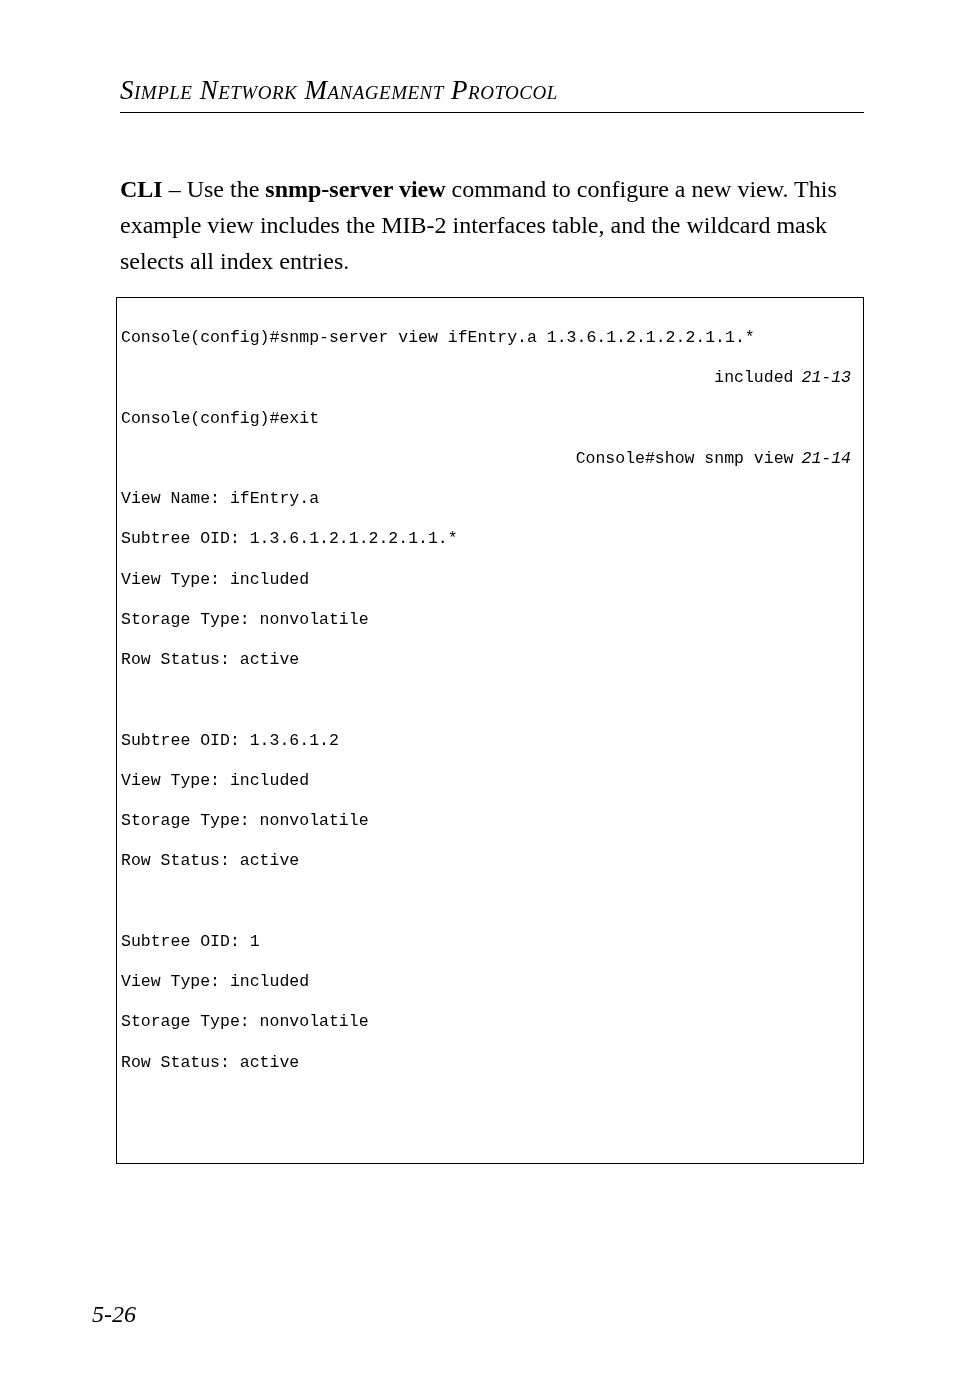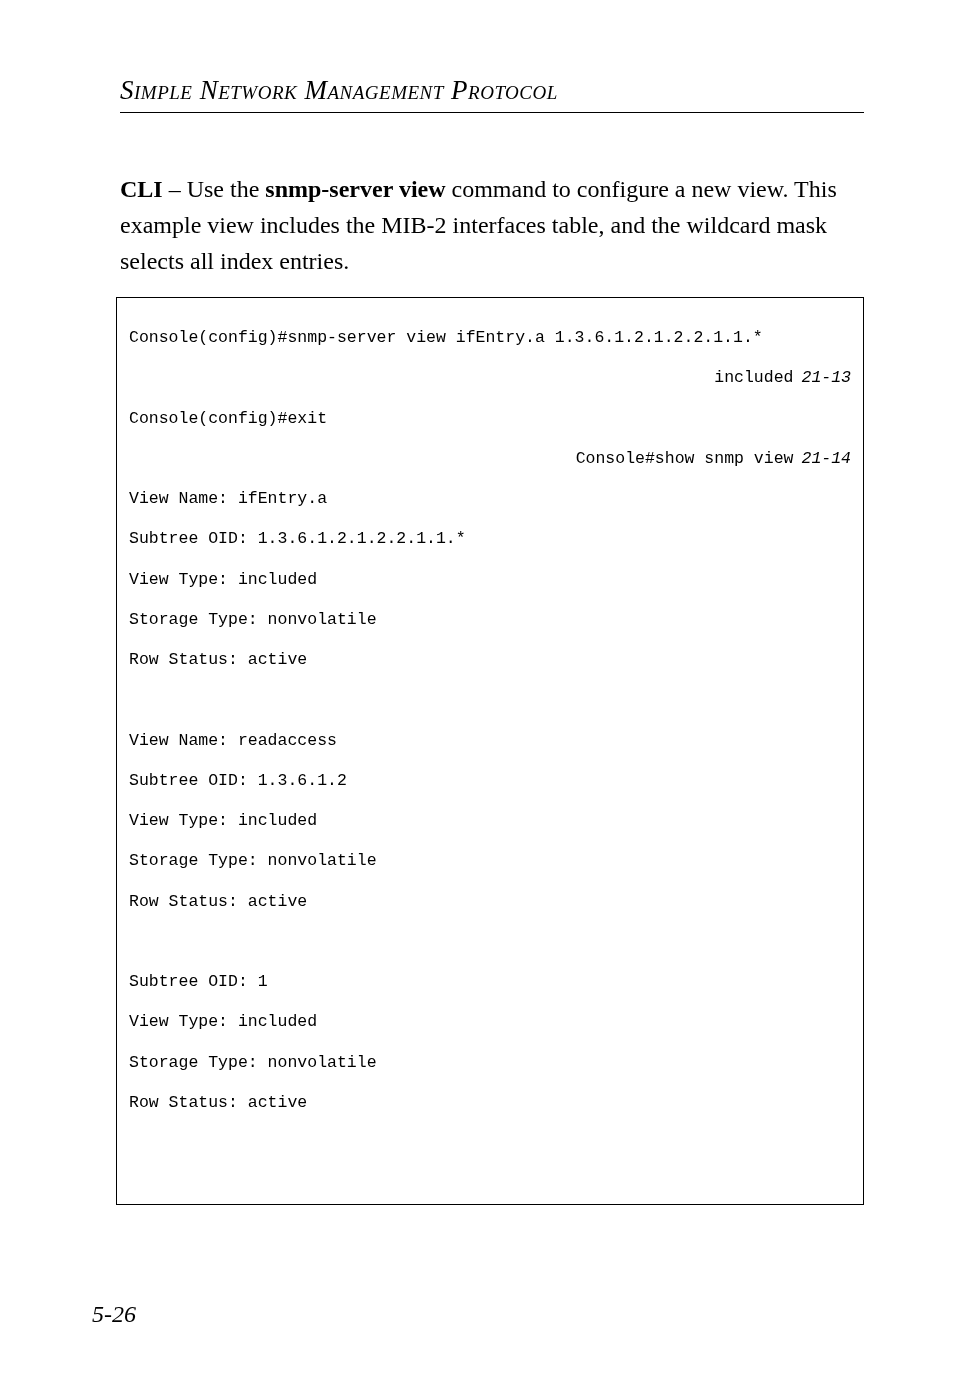--- a/index.html
+++ b/index.html
@@ -30,21 +30,21 @@
   }
   .body-text {
     font-size: 24px;
     line-height: 1.5;
     margin: 0 0 18px 0;
     font-family: Georgia, "Times New Roman", serif;
   }
   .body-text b { font-weight: 700; }
   .codebox {
     border: 1px solid #000;
-    padding: 10px 12px 10px 12px;
+    padding: 10px 12px 10px 4px;
     font-family: "Courier New", Courier, monospace;
     font-size: 16.5px;
     line-height: 1.22;
     white-space: pre;
     overflow: hidden;
     margin-left: -4px;
   }
   .cline { display: flex; justify-content: flex-end; }
   .cline .l { white-space: pre; }
   .cline .r { white-space: pre; font-style: italic; padding-left: 8px; }
@@ -73,21 +73,20 @@
 <div>Console(config)#snmp-server view ifEntry.a 1.3.6.1.2.1.2.2.1.1.*</div>
 <div class="cline"><span class="l">  included</span><span class="r">21-13</span></div>
 <div>Console(config)#exit</div>
 <div class="cline"><span class="l">Console#show snmp view</span><span class="r">21-14</span></div>
 <div>View Name: ifEntry.a</div>
 <div>Subtree OID: 1.3.6.1.2.1.2.2.1.1.*</div>
 <div>View Type: included</div>
 <div>Storage Type: nonvolatile</div>
 <div>Row Status: active</div>
 <div>&nbsp;</div>
-<div>View Name: readaccess</div>
 <div>Subtree OID: 1.3.6.1.2</div>
 <div>View Type: included</div>
 <div>Storage Type: nonvolatile</div>
 <div>Row Status: active</div>
 <div>&nbsp;</div>
 <div>Subtree OID: 1</div>
 <div>View Type: included</div>
 <div>Storage Type: nonvolatile</div>
 <div>Row Status: active</div>
 <div>&nbsp;</div>

